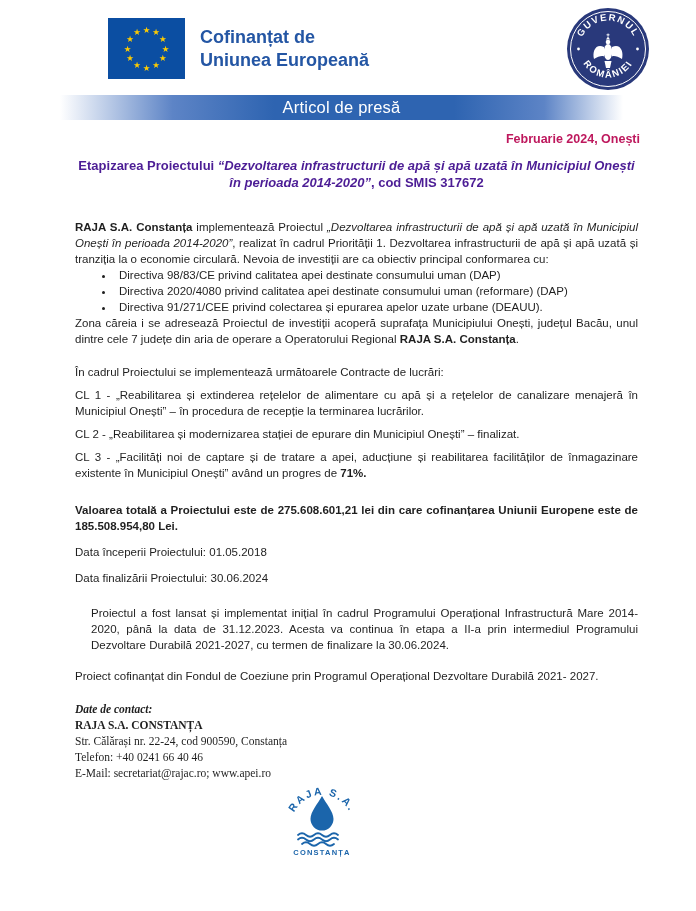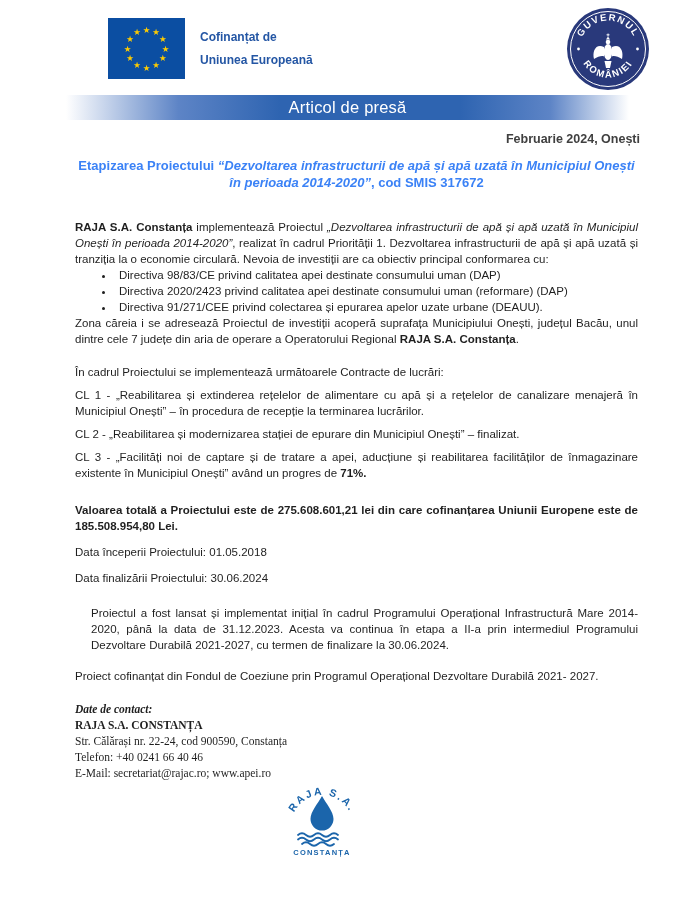--- a/index.html
+++ b/index.html
@@ -3,35 +3,35 @@
 <meta charset="utf-8">
 <style>
   html,body{margin:0;padding:0;background:#e8e8e8;}
   .page{
     position:relative;width:696px;height:911px;margin:0 auto;background:#ffffff;
     font-family:"Liberation Sans",sans-serif;color:#1f1f1f;overflow:hidden;
   }
   
   .eu-logo{position:absolute;left:108px;top:18px;display:flex;align-items:center;gap:15px;}
   .eu-flag{width:77px;height:61px;display:block;}
-  .eu-text{font-size:12px;font-weight:bold;color:#2456a4;line-height:23px;white-space:nowrap;}
+  .eu-text{font-size:18px;font-weight:bold;color:#2456a4;line-height:23px;white-space:nowrap;}
   .gov-seal{position:absolute;left:566px;top:7px;width:84px;height:84px;}
   
   .banner{
-    position:absolute;left:66px;top:95px;width:563px;height:25px;
+    position:absolute;left:60px;top:95px;width:563px;height:25px;
     background:linear-gradient(to right,#ffffff 0%,#5d84c6 20%,#2e64b1 38%,#2e64b1 70%,#5d84c6 86%,#ffffff 100%);
     display:flex;align-items:center;justify-content:center;
     color:#ffffff;font-size:16.5px;letter-spacing:.2px;
   }
   .dateline{
-    position:absolute;top:132px;right:56px;font-size:12.5px;font-weight:bold;color:#404040;
+    position:absolute;top:132px;right:56px;font-size:12.5px;font-weight:bold;color:#be185d;
   }
   .title{
     position:absolute;top:157px;left:75px;width:563px;margin:0;
-    font-size:13px;line-height:17px;font-weight:bold;text-align:center;color:#3b82f6;
+    font-size:13px;line-height:17px;font-weight:bold;text-align:center;color:#4c1d95;
   }
   .title .q{font-style:italic;}
   
   .content{
     position:absolute;left:75px;top:219px;width:563px;
     font-size:11.5px;line-height:16px;
   }
   .content p{margin:0;}
   .justify{text-align:justify;}
   .bullets{margin:0 0 0 24px;padding:0 0 0 16px;}
@@ -112,21 +112,21 @@
   <h1 class="title">
     <span>Etapizarea Proiectului </span><span class="q">“Dezvoltarea infrastructurii de apă și apă uzată în Municipiul Onești în perioada 2014-2020”</span><span>, cod SMIS 317672</span>
   </h1>
 
   <main class="content">
 
     <p class="justify"><b>RAJA S.A. Constanța</b><span> implementează Proiectul </span><i>„Dezvoltarea infrastructurii de apă și apă uzată în Municipiul Onești în perioada 2014-2020”</i><span>, realizat în cadrul Priorității 1. Dezvoltarea infrastructurii de apă și apă uzată și tranziția la o economie circulară. Nevoia de investiții are ca obiectiv principal conformarea cu:</span></p>
 
     <ul class="bullets">
       <li>Directiva 98/83/CE privind calitatea apei destinate consumului uman (DAP)</li>
-      <li>Directiva 2020/2423 privind calitatea apei destinate consumului uman (reformare) (DAP)</li>
+      <li>Directiva 2020/4080 privind calitatea apei destinate consumului uman (reformare) (DAP)</li>
       <li>Directiva 91/271/CEE privind colectarea și epurarea apelor uzate urbane (DEAUU).</li>
     </ul>
 
     <p class="justify"><span>Zona căreia i se adresează Proiectul de investiții acoperă suprafața Municipiului Onești, județul Bacău, unul dintre cele 7 județe din aria de operare a Operatorului Regional </span><b>RAJA S.A. Constanța</b><span>.</span></p>
 
     <p class="contracts-intro">În cadrul Proiectului se implementează următoarele Contracte de lucrări:</p>
 
     <p class="justify cl">CL 1 - „Reabilitarea și extinderea rețelelor de alimentare cu apă și a rețelelor de canalizare menajeră în Municipiul Onești” – în procedura de recepție la terminarea lucrărilor.</p>
     <p class="cl">CL 2 - „Reabilitarea și modernizarea stației de epurare din Municipiul Onești” – finalizat.</p>
     <p class="justify cl"><span>CL 3 - „Facilități noi de captare și de tratare a apei, aducțiune și reabilitarea facilităților de înmagazinare existente în Municipiul Onești” având un progres de </span><b>71%.</b></p>

